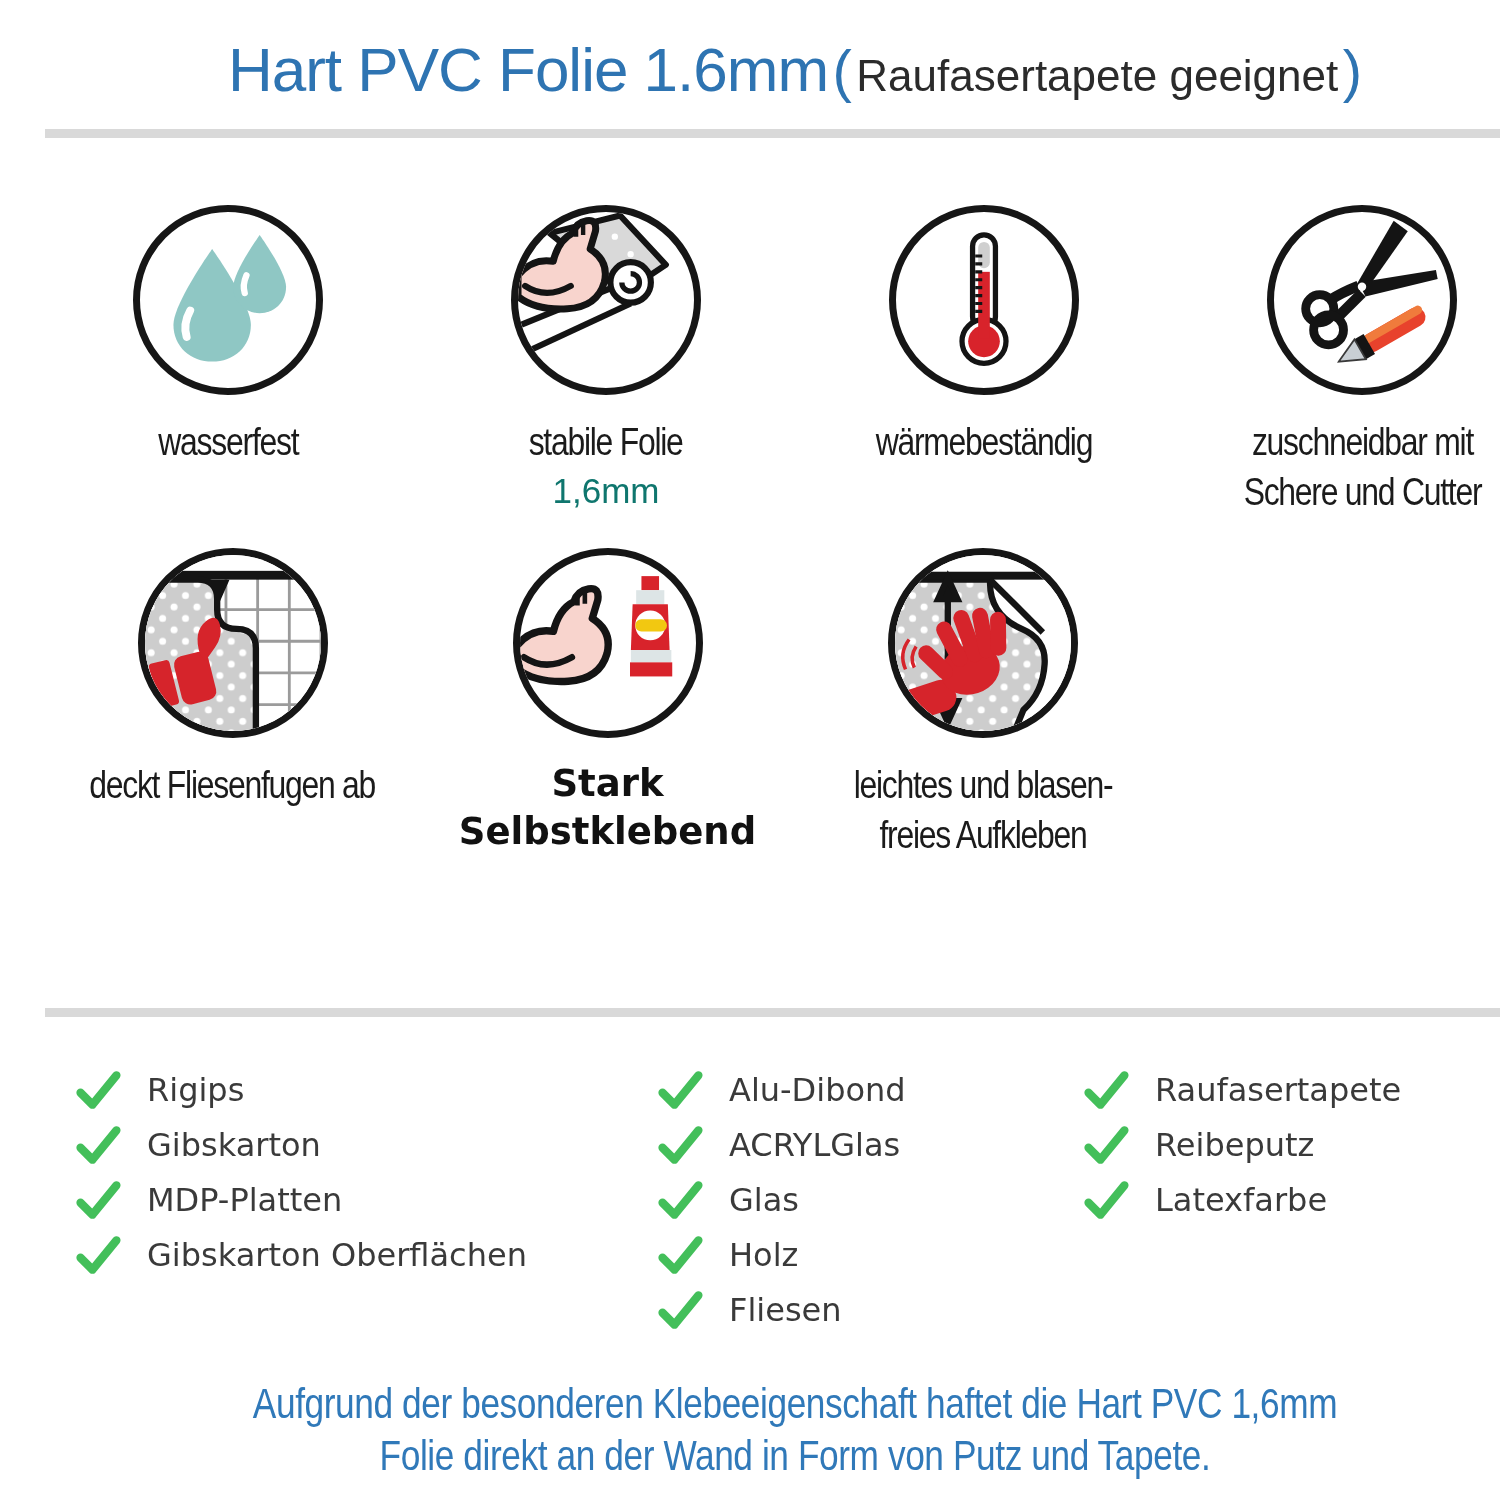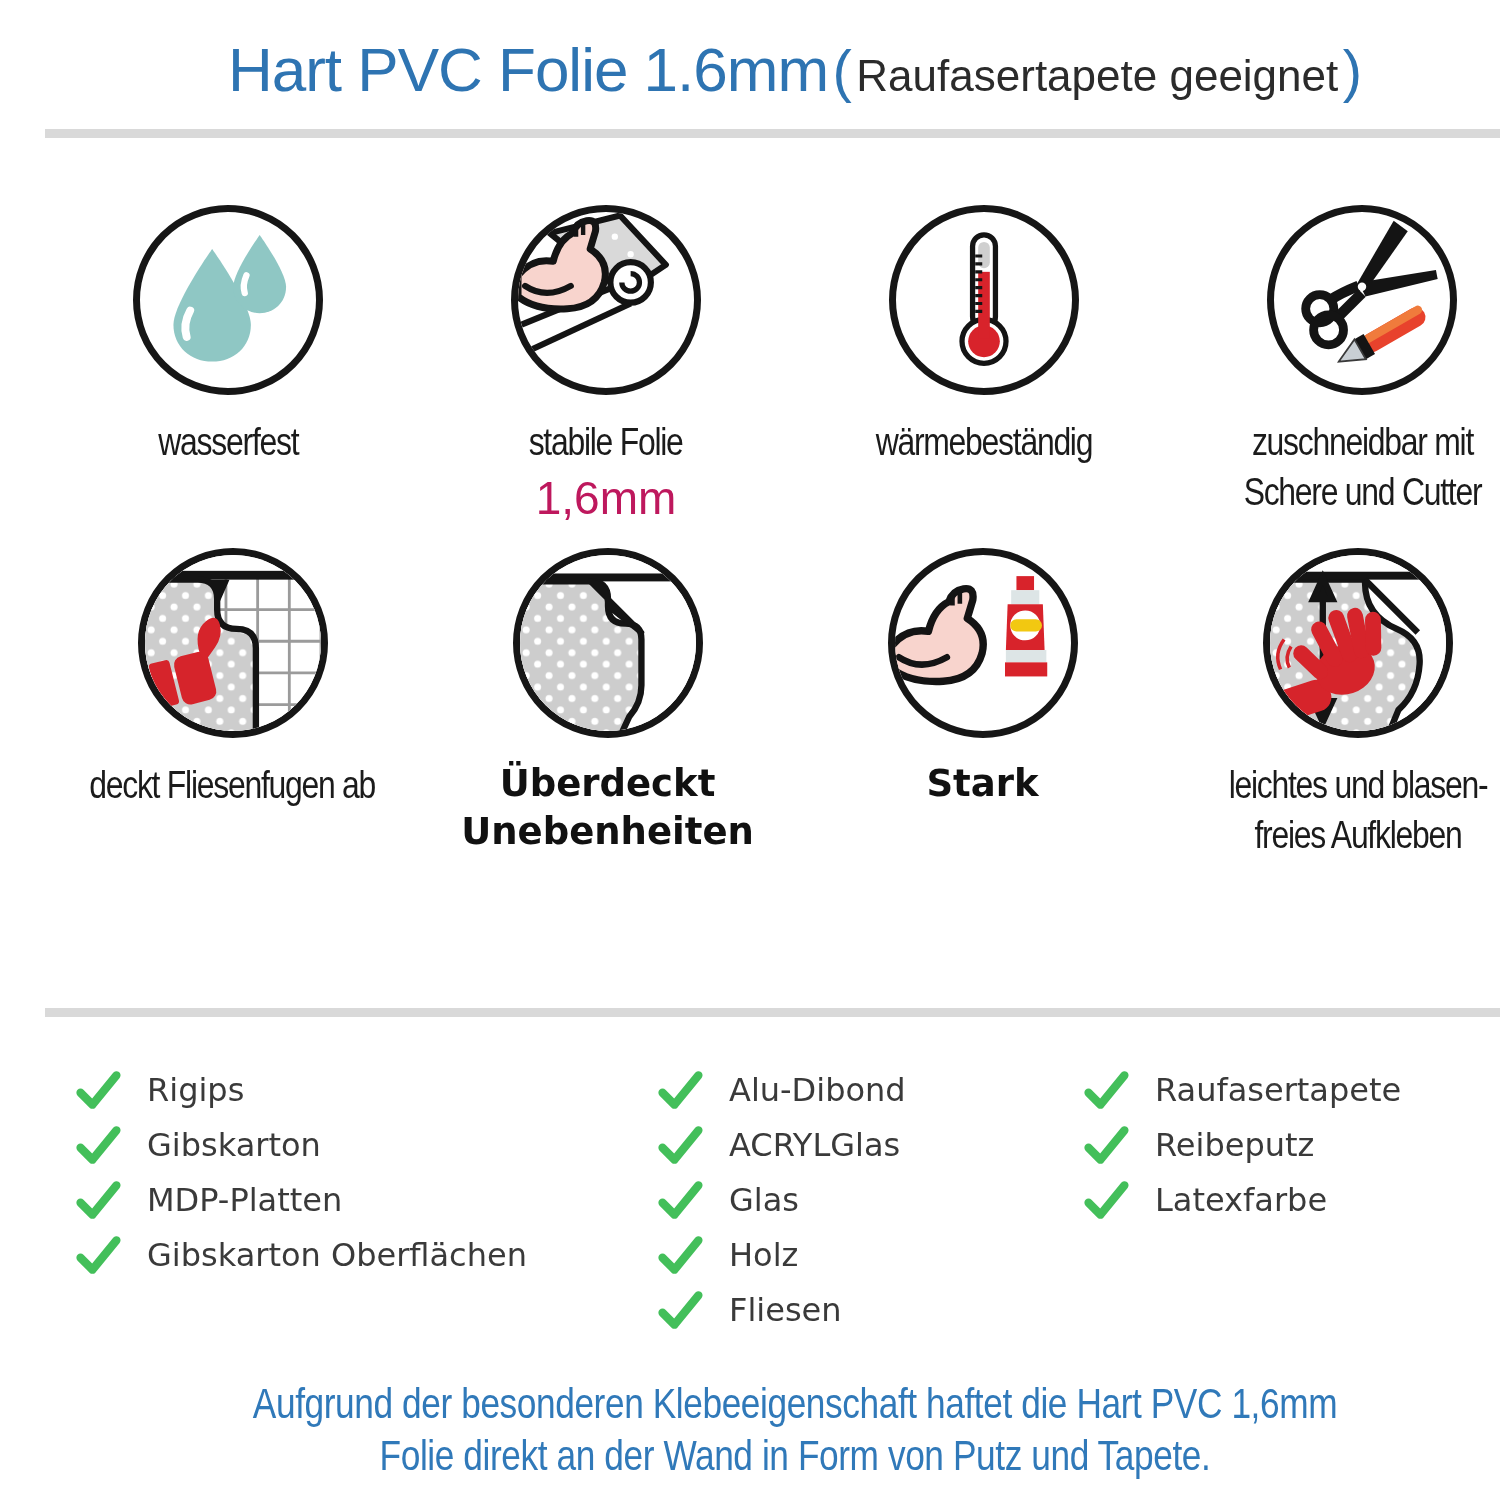--- a/index.html
+++ b/index.html
@@ -22,21 +22,21 @@
   .row2{top:548px;}
   .feature{width:375px;display:flex;flex-direction:column;align-items:center;}
   .circle{width:176px;height:176px;border:7px solid #161616;border-radius:50%;
           overflow:hidden;background:#fff;flex:0 0 auto;}
   .circle svg{display:block;width:176px;height:176px;}
   .flabel{margin-top:22px;font-size:38px;letter-spacing:-1.5px;color:#1b1b1b;
           line-height:1.32;text-align:center;}
   .narrow{transform:scaleX(0.84);transform-origin:center top;}
   .em .flabel{font-family:"DejaVu Sans",sans-serif;font-weight:700;font-size:37px;
               letter-spacing:0;transform:none;color:#111;line-height:1.3;}
-  .fnote{margin-top:4px;font-size:46px;color:#be185d;letter-spacing:0;text-align:center;}
+  .fnote{margin-top:4px;font-size:35px;color:#0f766e;letter-spacing:0;text-align:center;}
 
   
   .h2{position:absolute;top:918px;left:0;right:0;text-align:center;
       font-size:62px;color:#3189CA;letter-spacing:0;}
   .subs{position:absolute;top:1062px;left:0;width:1500px;}
   .col{position:absolute;top:0;margin:0;padding:0;list-style:none;}
   .c1{left:30px;}
   .c2{left:612px;}
   .c3{left:1038px;}
   .sub-item{height:55px;display:flex;align-items:center;gap:26px;
@@ -171,61 +171,41 @@
             <path d="M34 58 Q33 44 42 40 Q49 37 49 44 Q49 51 43 56 L36 62 Z"></path>
           </g>
         </svg>
       </div>
       <div class="flabel narrow">
         <div>deckt Fliesenfugen ab</div>
         <div></div>
       </div>
     </div>
 
-    <div class="feature em">
-      <div class="circle">
-        <svg viewBox="0 0 100 100">
-          <defs>
-            <pattern id="dots6" width="13" height="13" patternUnits="userSpaceOnUse">
-              <rect width="13" height="13" fill="#CDCDCD"></rect>
-              <circle cx="3.5" cy="3.5" r="2" fill="#fff"></circle>
-                <circle cx="10" cy="10" r="2" fill="#fff"></circle>
-            </pattern>
-          </defs>
-          <rect x="-5" y="-5" width="110" height="110" fill="#fff"></rect>
-          <rect x="-5" y="10.5" width="110" height="4.5" fill="#141414"></rect>
-          <path d="M-5 15 H40 Q50 15 50 25 V29 Q50 39 60 39 Q69 39 69 48 V74 Q69 84 62 92 L56 105 H-5 Z" fill="url(#dots6)" stroke="#141414" stroke-width="3.6"></path>
-          <path d="M40 15 L69 44 L50 29 Q50 17 40 15 Z" fill="#fff" stroke="#141414" stroke-width="3.2" stroke-linejoin="round"></path>
-        </svg>
-      </div>
-      <div class="flabel">
-        <div>Überdeckt</div>
-        <div>Unebenheiten</div>
-      </div>
-    </div>
 
     <div class="feature em">
       <div class="circle">
         <svg viewBox="0 0 100 100">
           <g transform="translate(-2 14) scale(1.05)">
             <path d="M0 36 Q8 26 20 28 Q23 16 31 12 Q33 6 39 5 Q45 4 44 11 L41 21 Q52 28 49 40 Q45 54 28 55 Q10 56 0 48 Z" fill="#F8D4CD" stroke="#141414" stroke-width="4" stroke-linejoin="round"></path>
             <path d="M33 8 L33 14 M37 7 L37 13" stroke="#141414" stroke-width="2.5"></path>
             <path d="M4 42 Q16 50 30 42" stroke="#141414" stroke-width="3.5" fill="none" stroke-linecap="round"></path>
           </g>
           <rect x="69" y="12" width="10" height="8" fill="#D8232B"></rect>
           <rect x="66" y="20" width="16" height="8" fill="#DDE5E6"></rect>
           <path d="M64 28 H84 L85 54 H63 Z" fill="#D8232B"></path>
           <circle cx="74" cy="40" r="8.5" fill="#fff"></circle>
           <rect x="65.5" y="36.5" width="18" height="7" rx="3.5" fill="#F2C811"></rect>
           <rect x="63" y="54" width="23" height="7" fill="#DDE5E6"></rect>
           <rect x="62.5" y="61" width="24" height="8" fill="#D8232B"></rect>
         </svg>
       </div>
       <div class="flabel">
         <div>Stark</div>
+        <div>Selbstklebend</div>
       </div>
     </div>
 
     <div class="feature">
       <div class="circle">
         <svg viewBox="0 0 100 100">
           <defs>
             <pattern id="dots8" width="13" height="13" patternUnits="userSpaceOnUse">
               <rect width="13" height="13" fill="#CDCDCD"></rect>
               <circle cx="3.5" cy="3.5" r="2" fill="#fff"></circle>

